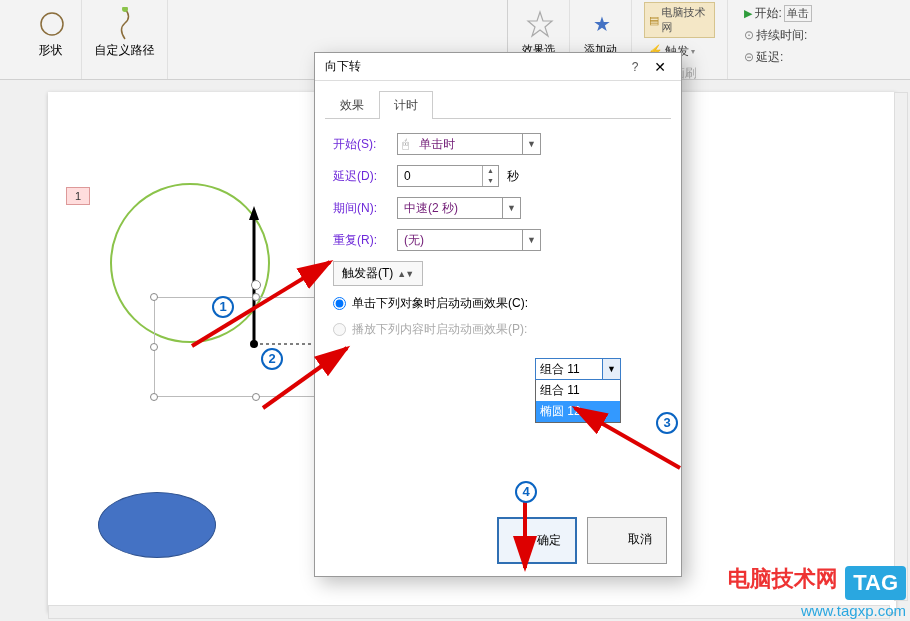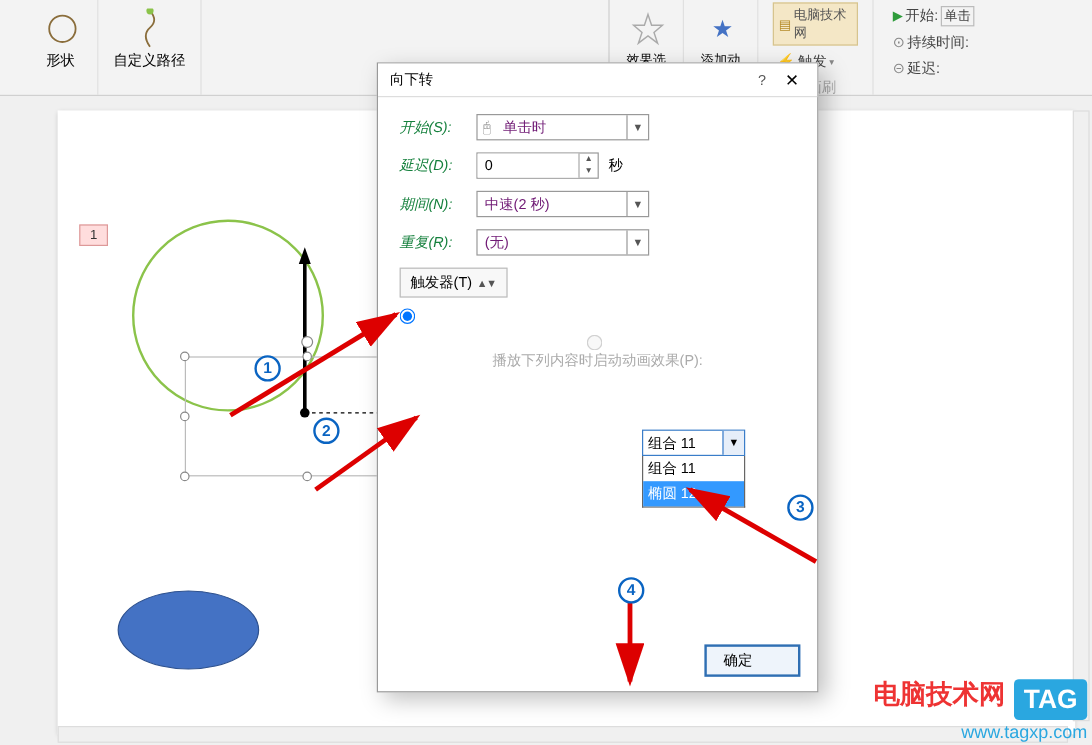--- a/index.html
+++ b/index.html
@@ -20,43 +20,43 @@
 .dialog { position: absolute; top: 52px; left: 314px; width: 368px; height: 525px; background: #fff; border: 1px solid #999; box-shadow: 6px 6px 18px rgba(0,0,0,.25); }
 .dialog-title { height: 28px; border-bottom: 1px solid #ddd; display: flex; align-items: center; padding: 0 6px 0 10px; font-size: 12px; background: #fff; }
 .dialog-title .spacer { flex: 1; }
 .dialog-title .help { width: 20px; text-align: center; color: #555; cursor: pointer; }
 .dialog-title .close { width: 30px; text-align: center; font-size: 14px; cursor: pointer; }
 .dialog-tabs { display: flex; border-bottom: 1px solid #ccc; margin: 10px 10px 0 10px; }
 .dialog-tab { padding: 5px 14px; font-size: 12px; color: #444; border: 1px solid transparent; border-bottom: none; margin-bottom: -1px; cursor: pointer; }
 .dialog-tab.active { border-color: #ccc; background: #fff; }
 .dialog-body { padding: 14px 18px; }
 .form-row { display: flex; align-items: center; margin-bottom: 10px; }
-.form-label { width: 64px; color: #15803d; font-style: italic; }
+.form-label { width: 64px; color: #6d28d9; }
 .select-ctl { display: flex; align-items: center; border: 1px solid #999; height: 22px; background: #fff; }
 .select-ctl .sel-text { flex: 1; padding: 0 6px; color: #701a75; white-space: nowrap; overflow: hidden; }
 .select-ctl .sel-arrow { width: 18px; text-align: center; border-left: 1px solid #999; font-size: 9px; color: #555; cursor: pointer; line-height:20px;}
 .spinner { display: flex; border: 1px solid #999; height: 22px; background: #fff; }
 .spinner input { border: none; width: 84px; padding: 0 6px; font-size: 12px; outline: none; }
 .spinner .spin-btns { width: 16px; display: flex; flex-direction: column; border-left: 1px solid #aaa; }
 .spinner .spin-btns div { flex: 1; font-size: 7px; text-align: center; line-height: 10px; color: #555; cursor: pointer; }
 .checkbox-row { display: flex; align-items: center; margin: 6px 0 14px 0; }
 .checkbox-row input { margin-right: 6px; }
 .trigger-btn { display: inline-flex; align-items: center; padding: 3px 8px; border: 1px solid #bbb; background: #f8f8f8; cursor: pointer; }
 .radio-row { display: flex; align-items: center; margin: 9px 0; }
 .radio-row input { margin-right: 6px; }
-.radio-row.disabled { color: #aaa; flex-direction: column; }
+.radio-row.disabled { color: #aaa; }
 .trigger-combo { position: absolute; top: 305px; left: 220px; width: 86px; }
 .combo-box { display: flex; border: 1px solid #3a7dc9; height: 22px; background: #fff; }
 .combo-box .sel-text { flex: 1; padding: 0 4px; line-height: 20px; }
 .combo-box .sel-arrow { width: 18px; text-align: center; border-left: 1px solid #3a7dc9; background: #e6eef9; font-size: 9px; line-height: 20px; cursor: pointer; }
 .combo-list { border: 1px solid #666; border-top: none; background: #fff; }
 .combo-item { padding: 2px 4px; cursor: pointer; }
 .combo-item.highlight { background: #3399ff; color: #fff; }
 .dialog-footer { position: absolute; bottom: 12px; right: 14px; display: flex; gap: 10px; }
-.btn { min-width: 80px; padding: 3px 14px; border: 1px solid #999; background: #f3f3f3; cursor: pointer; text-align: left; }
+.btn { min-width: 80px; padding: 13px 14px; border: 1px solid #999; background: #f3f3f3; cursor: pointer; text-align: right; }
 .btn.primary { border: 2px solid #2f6fb3; background:#eef4fb; }
 .anno-circle { position: absolute; width: 22px; height: 22px; border: 2px solid #0a64c2; border-radius: 50%; background: #fff; color: #0a64c2; font-weight: bold; text-align: center; line-height: 18px; font-size: 13px; z-index: 50; }
 .arrow { position: absolute; z-index: 40; pointer-events:none;}
 .watermark { position: absolute; right: 4px; bottom: 2px; text-align: right; z-index:60;}
 .watermark .title { color: #e33; font-size: 22px; font-weight: bold; display:inline-block;}
 .watermark .tag { display: inline-block; background: #2aa7e0; color: #fff; font-weight: bold; padding: 4px 8px; border-radius: 4px; font-size: 22px; margin-left: 4px; vertical-align:middle;}
 .watermark .sub { color: #2aa7e0; font-size: 15px; margin-top:2px;}
 .scroll-h { position:absolute; bottom:2px; left:48px; right:20px; height:14px; background:#f0f0f0; border:1px solid #ddd;}
 .scroll-v { position:absolute; top:12px; bottom:20px; right:2px; width:14px; background:#f0f0f0; border:1px solid #ddd;}
 .play-ico { color:#2e9c3b; font-size:11px; margin-right:2px;}
@@ -174,20 +174,24 @@
   <div class="scroll-v"></div>
 </div>
 
 <div class="dialog">
   <div class="dialog-title">
     <span>向下转</span>
     <span class="spacer"></span>
     <span class="help">?</span>
     <span class="close">✕</span>
   </div>
+  <div class="dialog-tabs">
+    <div class="dialog-tab">效果</div>
+    <div class="dialog-tab active">计时</div>
+  </div>
   <div class="dialog-body">
 
     <div class="form-row">
       <div class="form-label">开始(S):</div>
       <div class="select-ctl" style="width:144px">
         <span style="padding:0 4px;color:#777">🖰</span>
         <span class="sel-text">单击时</span>
         <span class="sel-arrow">▼</span>
       </div>
     </div>
@@ -199,21 +203,21 @@
         <div class="spin-btns">
           <div>▲</div>
           <div>▼</div>
         </div>
       </div>
       <span style="margin-left:8px">秒</span>
     </div>
 
     <div class="form-row">
       <div class="form-label">期间(N):</div>
-      <div class="select-ctl" style="width:144px">
+      <div class="select-ctl" style="width:124px">
         <span class="sel-text">中速(2 秒)</span>
         <span class="sel-arrow">▼</span>
       </div>
     </div>
 
     <div class="form-row">
       <div class="form-label">重复(R):</div>
       <div class="select-ctl" style="width:144px">
         <span class="sel-text">(无)</span>
         <span class="sel-arrow">▼</span>
@@ -222,20 +226,21 @@
 
 
     <div class="trigger-btn">
       <span>触发器(T)</span>
       <span style="margin-left:4px;font-size:9px;color:#555">▲</span>
       <span style="font-size:9px;color:#555;margin-left:-1px">▼</span>
     </div>
 
     <div class="radio-row">
       <input type="radio" name="trig" checked="" style="">
+      <span>单击下列对象时启动动画效果(C):</span>
     </div>
     <div class="radio-row disabled">
       <input type="radio" name="trig" disabled="" style="">
       <span>播放下列内容时启动动画效果(P):</span>
     </div>
 
     
     <div class="trigger-combo">
       <div class="combo-box">
         <span class="sel-text">组合 11</span>
@@ -244,20 +249,21 @@
       <div class="combo-list">
         <div class="combo-item">组合 11</div>
         <div class="combo-item highlight">椭圆 12</div>
       </div>
     </div>
 
   </div>
 
   <div class="dialog-footer">
     <div class="btn primary">确定</div>
+    <div class="btn">取消</div>
   </div>
 </div>
 
 <div class="anno-circle" style="top:296px;left:212px">1</div>
 <div class="anno-circle" style="top:348px;left:261px">2</div>
 <div class="anno-circle" style="top:412px;left:656px">3</div>
 <div class="anno-circle" style="top:481px;left:515px">4</div>
 
 <svg class="arrow" style="top:250px;left:180px" width="170" height="110">
   <defs>

